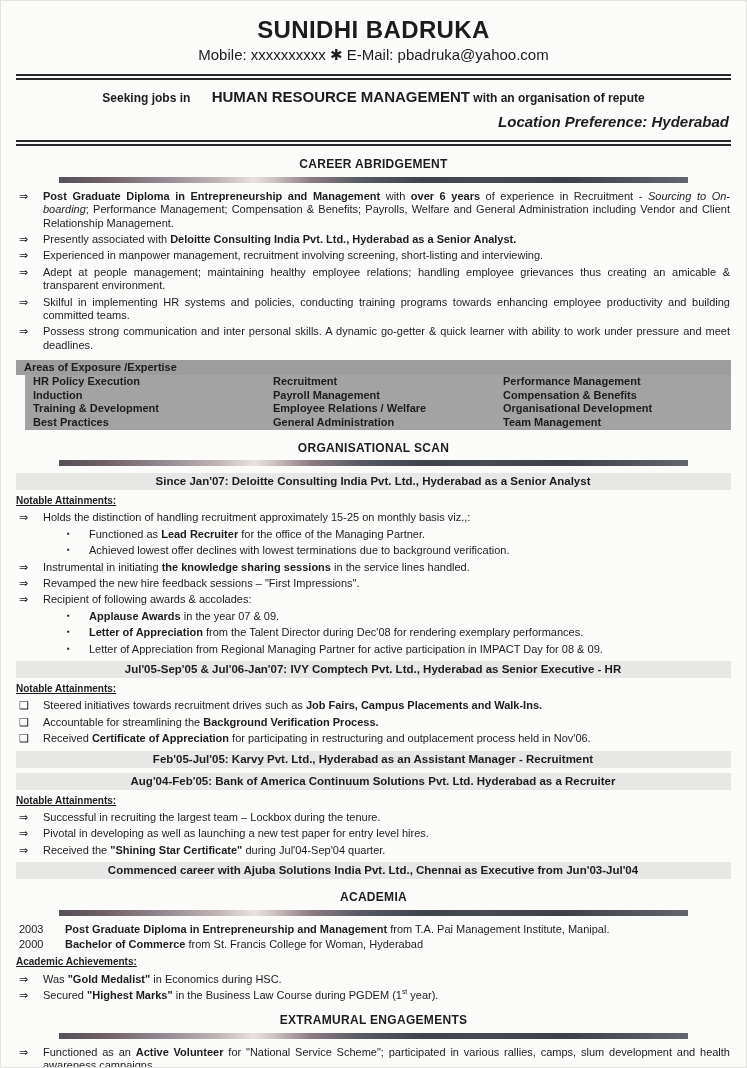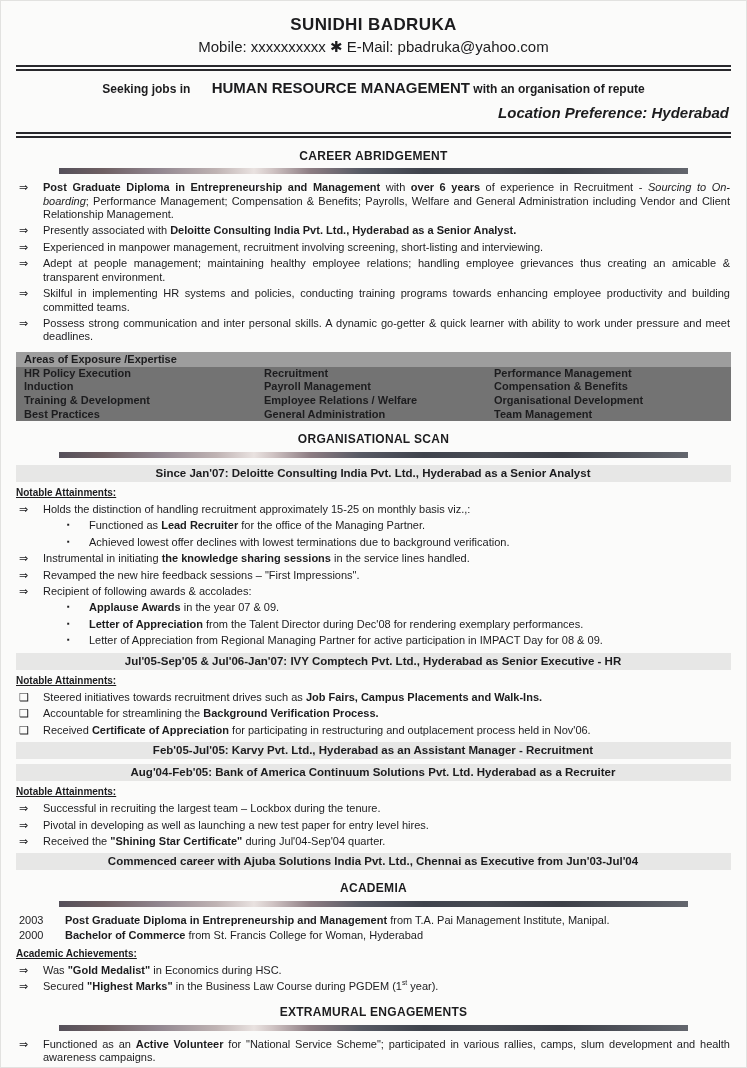--- a/index.html
+++ b/index.html
@@ -6,21 +6,21 @@
   body{
     width:747px;height:1068px;overflow:hidden;
     background:#fbfbfa;color:#1c1c1e;
     font-family:"Liberation Sans",sans-serif;
     font-size:11px;line-height:1.22;
     box-sizing:border-box;border:1px solid #e2e2e0;
   }
   .page{padding:6px 15px 0 15px;}
 
   
-  .name{text-align:center;font-weight:bold;font-size:17px;letter-spacing:.4px;margin:8px 0 2px;}
+  .name{text-align:center;font-weight:bold;font-size:24px;letter-spacing:.4px;margin:8px 0 2px;}
   .contact{text-align:center;font-size:15px;margin:1px 0 9px;}
   .dline{height:2px;border-top:2px solid #28282c;border-bottom:2px solid #28282c;margin:2px 0;}
   .objective{text-align:center;font-weight:bold;font-size:12px;margin:8px 0 2px;}
   .objective .big{font-size:15px;padding-left:18px;}
   .locpref{text-align:right;font-weight:bold;font-style:italic;font-size:15px;margin:7px 2px 9px 0;}
 
   
   .sec-title{text-align:center;font-weight:bold;font-size:12px;letter-spacing:.3px;margin:11px 0 5px;}
   .grad-bar{height:6px;width:88%;margin:2px auto 7px;
     background:linear-gradient(90deg,#55505a 0%,#6e5f62 7%,#928790 16%,#bfb3b3 25%,#e9e2e0 31%,#cfc3c3 34%,#8c7c82 40%,#575a64 48%,#3f434c 58%,#474a52 68%,#3d4048 80%,#53565e 92%,#63666d 100%);}
@@ -35,21 +35,21 @@
   .row.bar .txt{text-align:center;font-weight:bold;font-size:11.5px;}
   .row.label{margin:5px 0 4px;}
   .row.label .txt{font-weight:bold;text-decoration:underline;text-align:left;font-size:10px;}
   .row.year{margin-bottom:2px;}
   .row.year .marker{flex:0 0 46px;}
   .row.year .txt{text-align:left;}
 
   
   .xp{margin:8px 0 3px;font-weight:bold;border-radius:23px;}
   .xp-head{background:#9d9d9d;padding:0 0 1px 8px;line-height:14px;}
-  .xp-row{display:flex;background:#737373;line-height:13.6px;}
+  .xp-row{display:flex;background:#a3a3a3;line-height:13.6px;margin-left:9px;}
   .xp-cell{white-space:nowrap;}
   .xp-cell:nth-child(1){flex:0 0 240px;padding-left:8px;}
   .xp-cell:nth-child(2){flex:0 0 230px;}
   .xp-cell:nth-child(3){flex:1;}
 
   .b{font-weight:bold;}
   .i{font-style:italic;}
   sup{font-size:.62em;line-height:0;}
 </style>
 </head>

